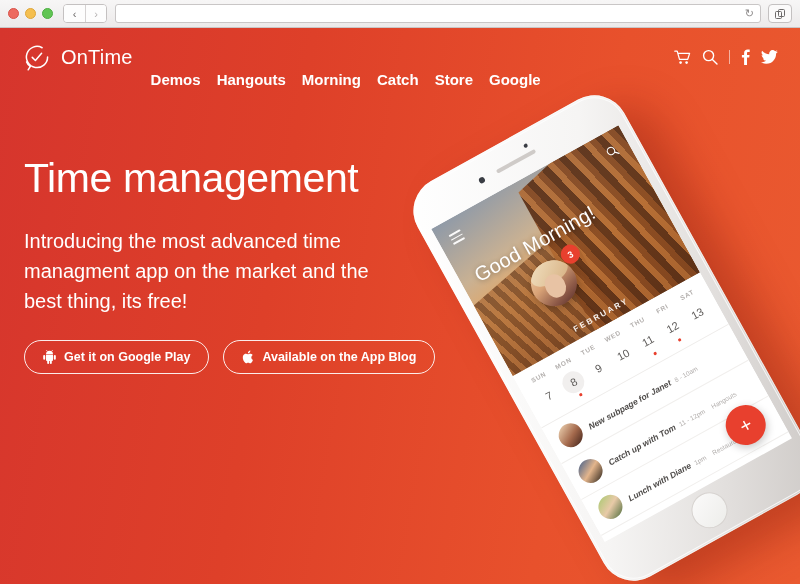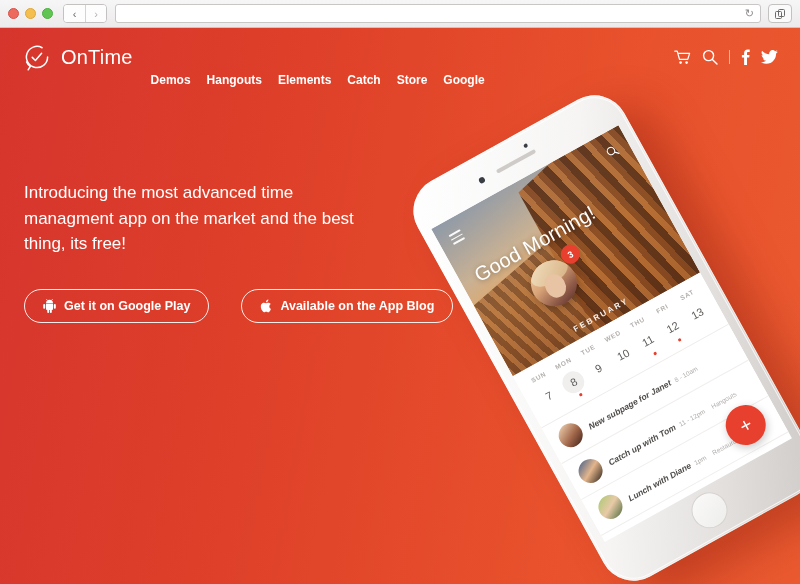--- a/index.html
+++ b/index.html
@@ -138,21 +138,21 @@
     letter-spacing: 0.2px;
     white-space: nowrap;
   }
   .main-nav {
     display: flex;
     align-items: center;
     gap: 16px;
   }
   .nav-link {
     color: #ffffff;
-    font-size: 12px;
+    font-size: 15px;
     font-weight: 700;
     text-decoration: none;
     white-space: nowrap;
     cursor: pointer;
     margin-top: 45px;
   }
   .header-actions {
     margin-left: auto;
     display: flex;
     align-items: center;
@@ -178,29 +178,29 @@
     color: #ffffff;
     font-size: 41px;
     line-height: 1.12;
     font-weight: 300;
     letter-spacing: -0.4px;
   }
   .hero-title .line { display: block; white-space: nowrap; }
   .hero-sub {
     margin-top: 24px;
     color: #ffffff;
-    font-size: 17px;
+    font-size: 20px;
     line-height: 1.5;
     font-weight: 400;
     max-width: 350px;
   }
   .hero-buttons {
-    margin-top: 32px;
-    display: flex;
-    gap: 32px;
+    margin-top: 24px;
+    display: flex;
+    gap: 14px;
   }
   .store-btn {
     display: inline-flex;
     align-items: center;
     gap: 8px;
     height: 34px;
     padding: 0 18px;
     border: 1px solid rgba(255,255,255,0.9);
     border-radius: 17px;
     color: #ffffff;
@@ -558,21 +558,21 @@
           <path d="M5.2 22.5a12 12 0 0 0 4.2 5.2" fill="none" stroke="#ffffff" stroke-width="1.7" stroke-linecap="round"></path>
           <path d="M9.4 27.7 L7 31.5" fill="none" stroke="#ffffff" stroke-width="1.7" stroke-linecap="round"></path>
           <path d="M11.6 17.4l3.6 3.6 7-8.2" fill="none" stroke="#ffffff" stroke-width="1.7" stroke-linecap="round" stroke-linejoin="round"></path>
         </svg>
         <span class="brand-name">OnTime</span>
       </div>
 
       <nav class="main-nav">
         <a class="nav-link">Demos</a>
         <a class="nav-link">Hangouts</a>
-        <a class="nav-link">Elements</a>
+        <a class="nav-link">Morning</a>
         <a class="nav-link">Catch</a>
         <a class="nav-link">Store</a>
         <a class="nav-link">Google</a>
       </nav>
 
       <div class="header-actions">
         <span>
           <svg width="17" height="15" viewBox="0 0 17 15" aria-hidden="true">
             <path d="M0.8 1.2h2.4l2.3 8.2h8.2l1.9-6H4.2" fill="none" stroke="#ffffff" stroke-width="1.25" stroke-linecap="round" stroke-linejoin="round"></path>
             <circle cx="6.6" cy="12.6" r="1.3" fill="#ffffff"></circle>
@@ -594,20 +594,21 @@
         <span>
           <svg width="17" height="14" viewBox="0 0 17 14" aria-hidden="true">
             <path d="M16.8 1.7c-.62.27-1.28.46-1.98.54.71-.43 1.26-1.1 1.52-1.9-.67.4-1.4.68-2.19.83A3.44 3.44 0 0 0 11.63.1a3.45 3.45 0 0 0-3.36 4.24A9.78 9.78 0 0 1 1.17.74a3.45 3.45 0 0 0 1.07 4.6c-.56-.02-1.09-.17-1.56-.43v.04c0 1.67 1.19 3.07 2.77 3.38-.29.08-.6.12-.91.12-.22 0-.44-.02-.65-.06a3.45 3.45 0 0 0 3.22 2.4A6.93 6.93 0 0 1 0 12.22a9.75 9.75 0 0 0 5.28 1.55c6.34 0 9.8-5.25 9.8-9.8v-.45c.68-.48 1.26-1.09 1.72-1.78z" fill="#ffffff"></path>
           </svg>
         </span>
       </div>
     </div>
 
     <div class="hero-copy">
       <h1 class="hero-title">
+        <span class="line">Time management</span>
       </h1>
       <p class="hero-sub">Introducing the most advanced time managment app on the market and the best thing, its free!</p>
 
       <div class="hero-buttons">
         <button class="store-btn">
           <svg width="13" height="14" viewBox="0 0 13 14" aria-hidden="true">
             <path d="M3 4.8h7v5.1a1 1 0 0 1-1 1H4a1 1 0 0 1-1-1V4.8z" fill="#ffffff"></path>
             <rect x="0.2" y="4.9" width="2" height="4.9" rx="1" fill="#ffffff"></rect>
             <rect x="10.8" y="4.9" width="2" height="4.9" rx="1" fill="#ffffff"></rect>
             <rect x="4.2" y="10.6" width="1.9" height="3.3" rx="0.95" fill="#ffffff"></rect>

